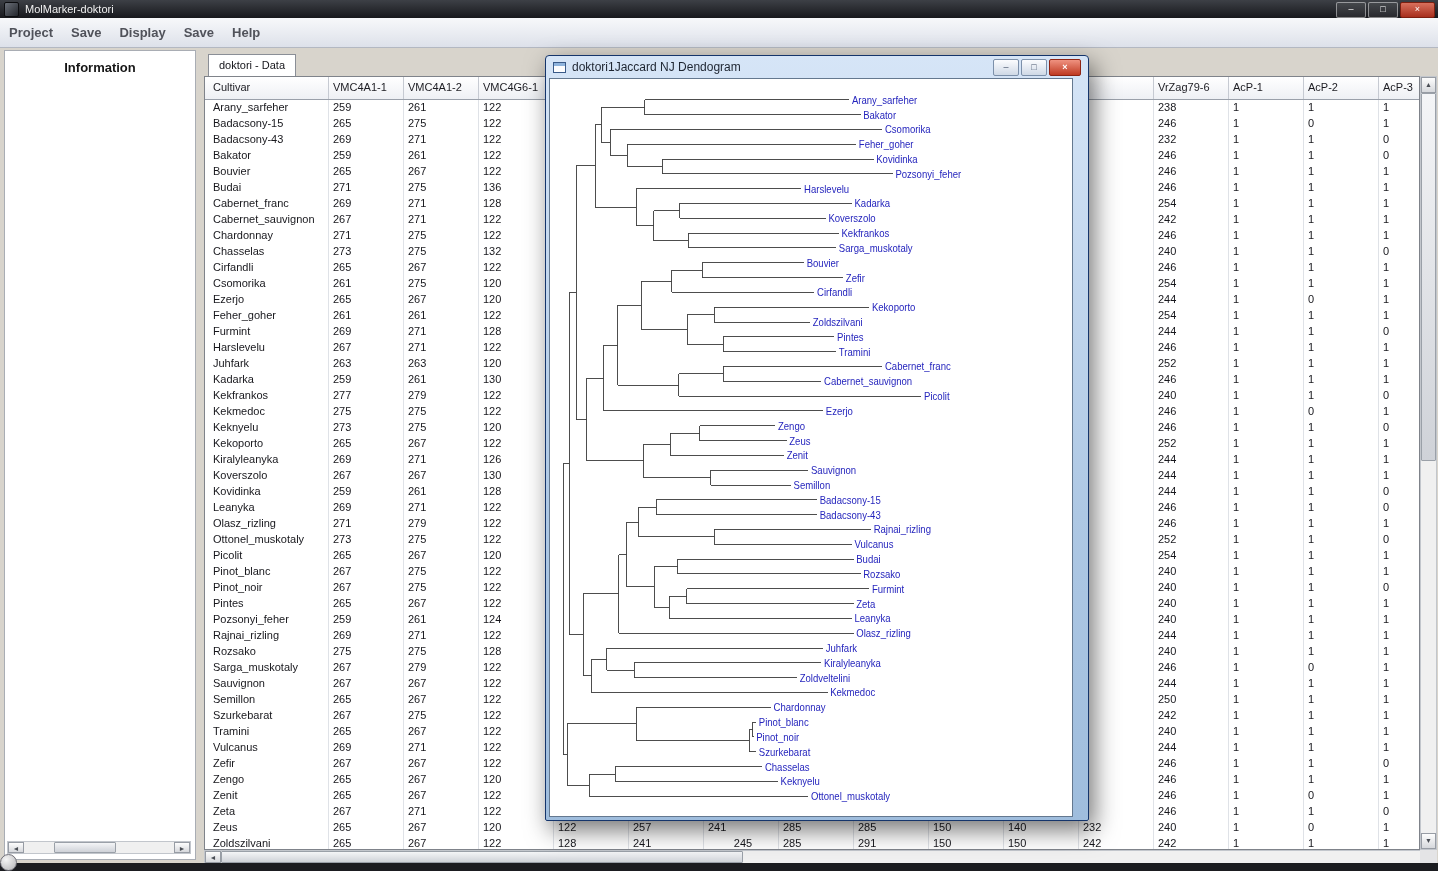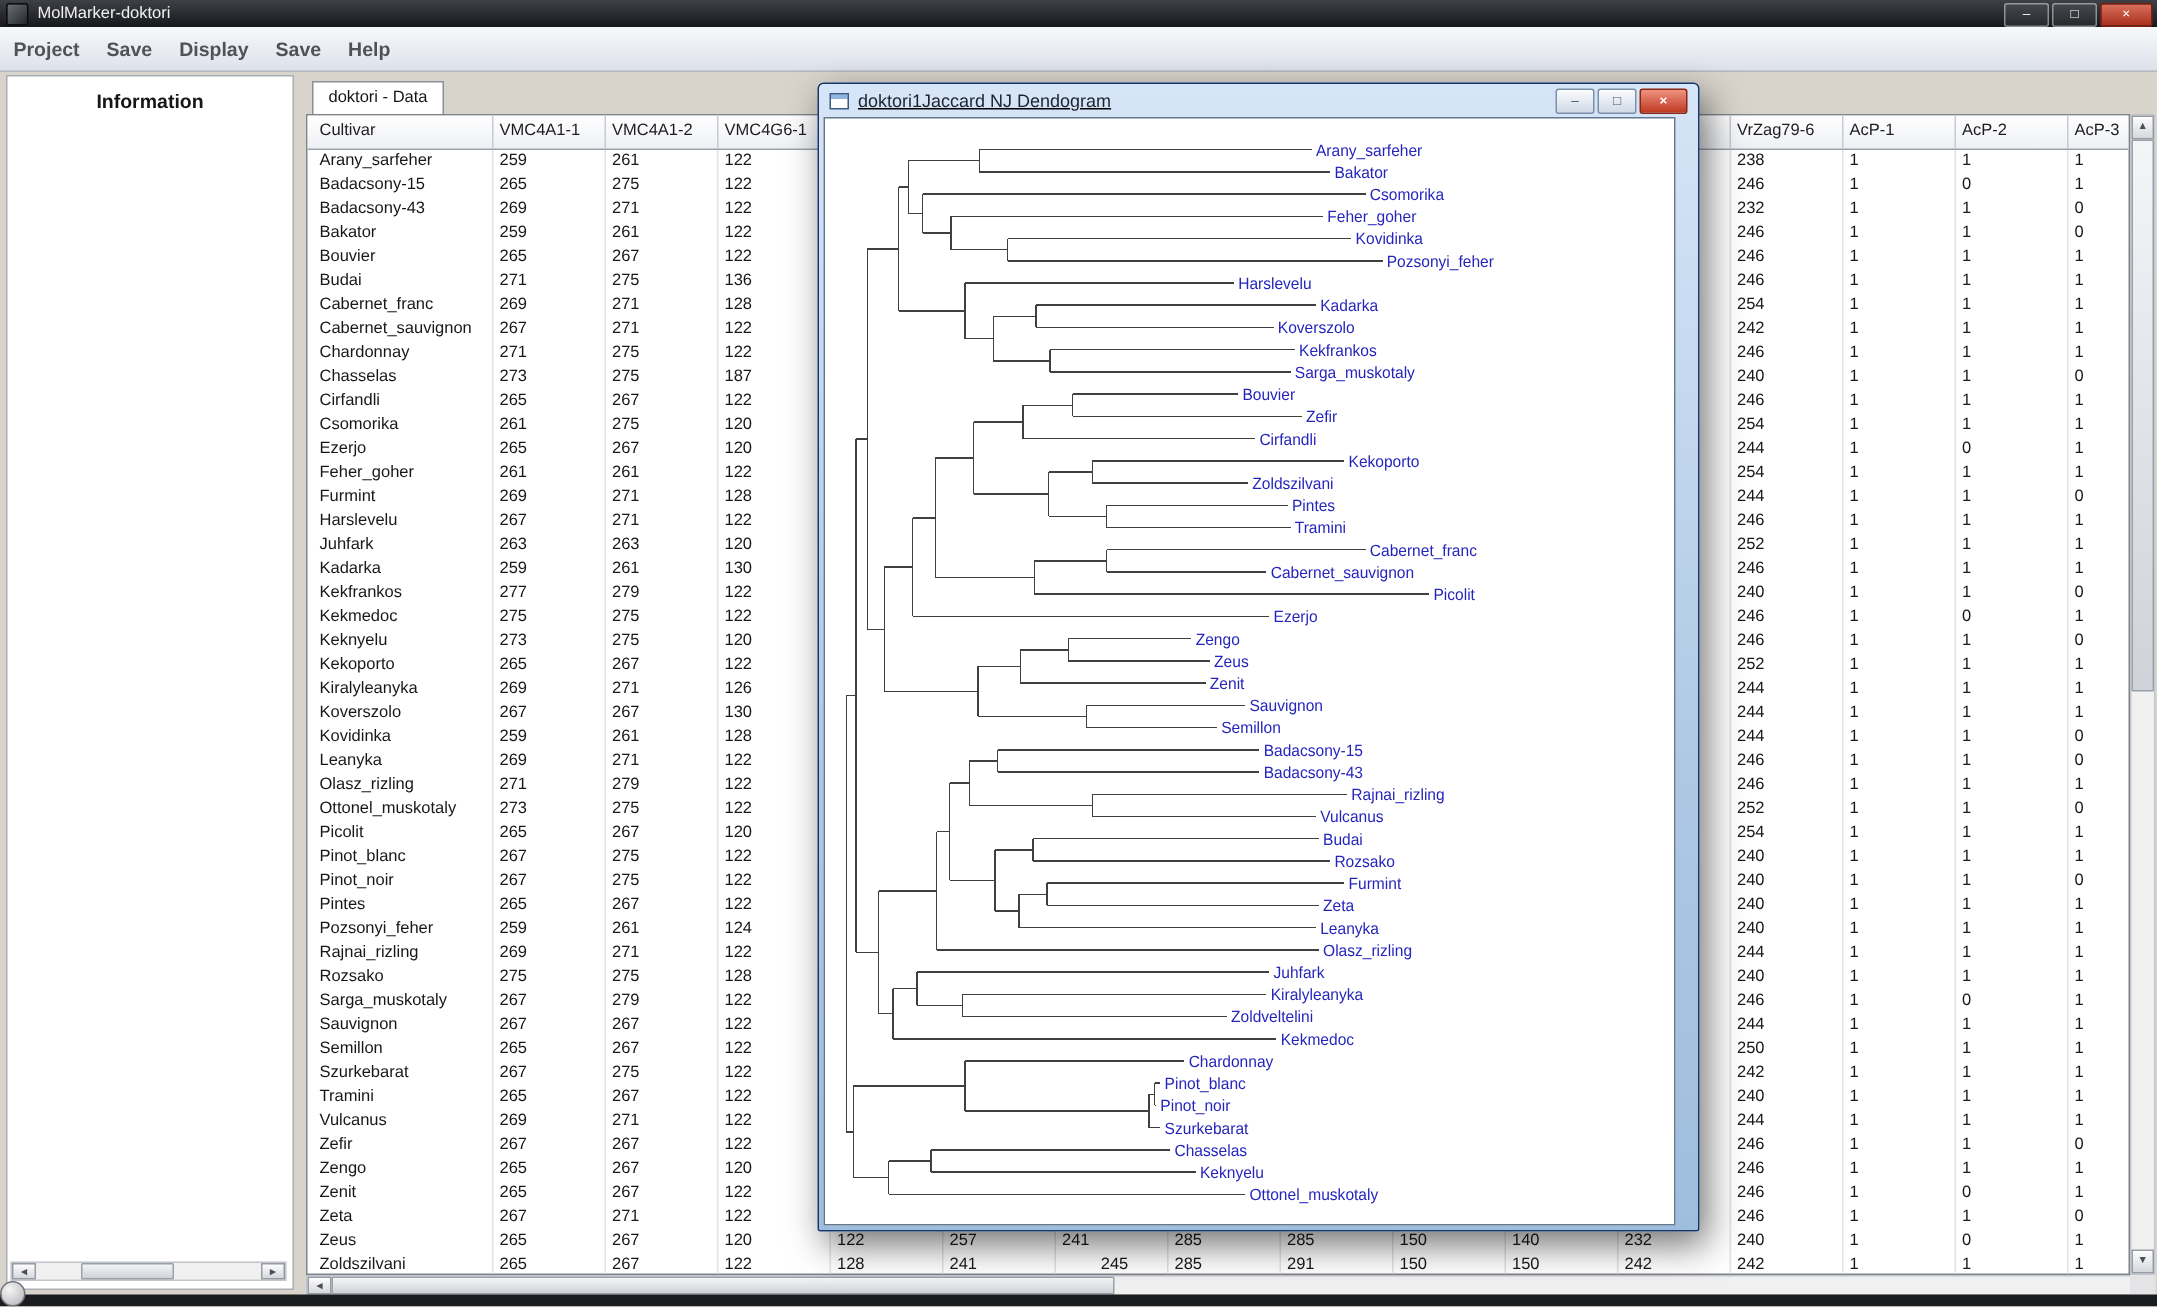--- a/index.html
+++ b/index.html
@@ -57,24 +57,24 @@
     border:1px solid #c2c6cc;box-sizing:border-box;z-index:3;}
   .hscroll{position:absolute;left:204px;top:850px;width:1233px;height:14px;background:#f0f0f0;
     border:1px solid #c2c6cc;box-sizing:border-box;z-index:3;}
   .sb-corner{position:absolute;left:1420px;top:850px;width:17px;height:14px;background:#e4e4e6;z-index:3;}
 
   .bottom-strip{position:absolute;left:0;top:863px;width:1438px;height:8px;background:#1b1c20;z-index:4;}
   .corner-orb{position:absolute;left:0;top:854px;width:17px;height:17px;border-radius:50%;z-index:6;
     background:radial-gradient(circle at 35% 30%,#f5f5f5,#b3b3b6);border:1px solid #707078;box-sizing:border-box;}
 
   
-  .dialog{position:absolute;left:545px;top:55px;width:588px;height:766px;z-index:10;box-sizing:border-box;
+  .dialog{position:absolute;left:545px;top:55px;width:544px;height:766px;z-index:10;box-sizing:border-box;
     border:1px solid #15356b;border-radius:4px 4px 2px 2px;padding:0 15px 3px 3px;
     background:linear-gradient(180deg,#d6e5f7 0%,#aec8e4 60%,#9fbddd 100%);
-    box-shadow:5px 9px 24px rgba(0,0,0,.55);text-decoration:underline;}
+    box-shadow:5px 9px 24px rgba(0,0,0,.55);}
   .dlg-titlebar{height:22px;display:flex;align-items:center;}
   .dlg-icon{width:13px;height:11px;margin:0 6px 0 4px;box-sizing:border-box;border:1px solid #3a5a88;
     background:linear-gradient(180deg,#8fb4dd 0 3px,#fdfdfe 3px);flex:0 0 auto;}
   .dlg-title{font-size:12px;color:#1d2430;white-space:nowrap;}
   .dlg-btns{position:absolute;right:7px;top:3px;display:flex;}
   .dlg-btn{width:26px;height:17px;margin-left:2px;border:1px solid #7c90aa;border-radius:2px;box-sizing:border-box;
     background:linear-gradient(#fbfcfe,#cfd9e6);color:#45536a;font-size:9px;line-height:14px;text-align:center;}
   .dlg-btn.close{width:32px;background:linear-gradient(#ef9280,#bf3a22);color:#fff;border-color:#8e2413;font-weight:bold;}
   .dlg-body{height:calc(100% - 22px);background:#fff;border:1px solid #64788f;box-sizing:border-box;position:relative;overflow:hidden;}
   .dlg-body svg{display:block;width:100%;height:100%;}
@@ -293,21 +293,21 @@
           <div class="td" style="width: 75px;"></div>
           <div class="td" style="width: 75px;">246</div>
           <div class="td" style="width: 75px;">1</div>
           <div class="td" style="width: 75px;">1</div>
           <div class="td" style="width: 75px;">1</div>
         </div>
         <div class="tr">
           <div class="td c0" style="width: 124px;">Chasselas</div>
           <div class="td" style="width: 75px;">273</div>
           <div class="td" style="width: 75px;">275</div>
-          <div class="td" style="width: 75px;">187</div>
+          <div class="td" style="width: 75px;">132</div>
           <div class="td" style="width: 75px;"></div>
           <div class="td" style="width: 75px;"></div>
           <div class="td" style="width: 75px;"></div>
           <div class="td" style="width: 75px;"></div>
           <div class="td" style="width: 75px;"></div>
           <div class="td" style="width: 75px;"></div>
           <div class="td" style="width: 75px;"></div>
           <div class="td" style="width: 75px;"></div>
           <div class="td" style="width: 75px;">240</div>
           <div class="td" style="width: 75px;">1</div>

